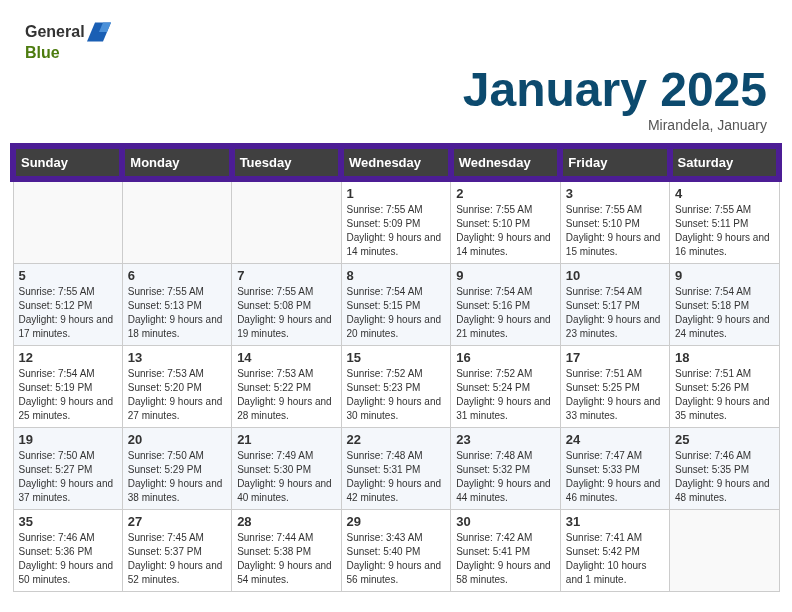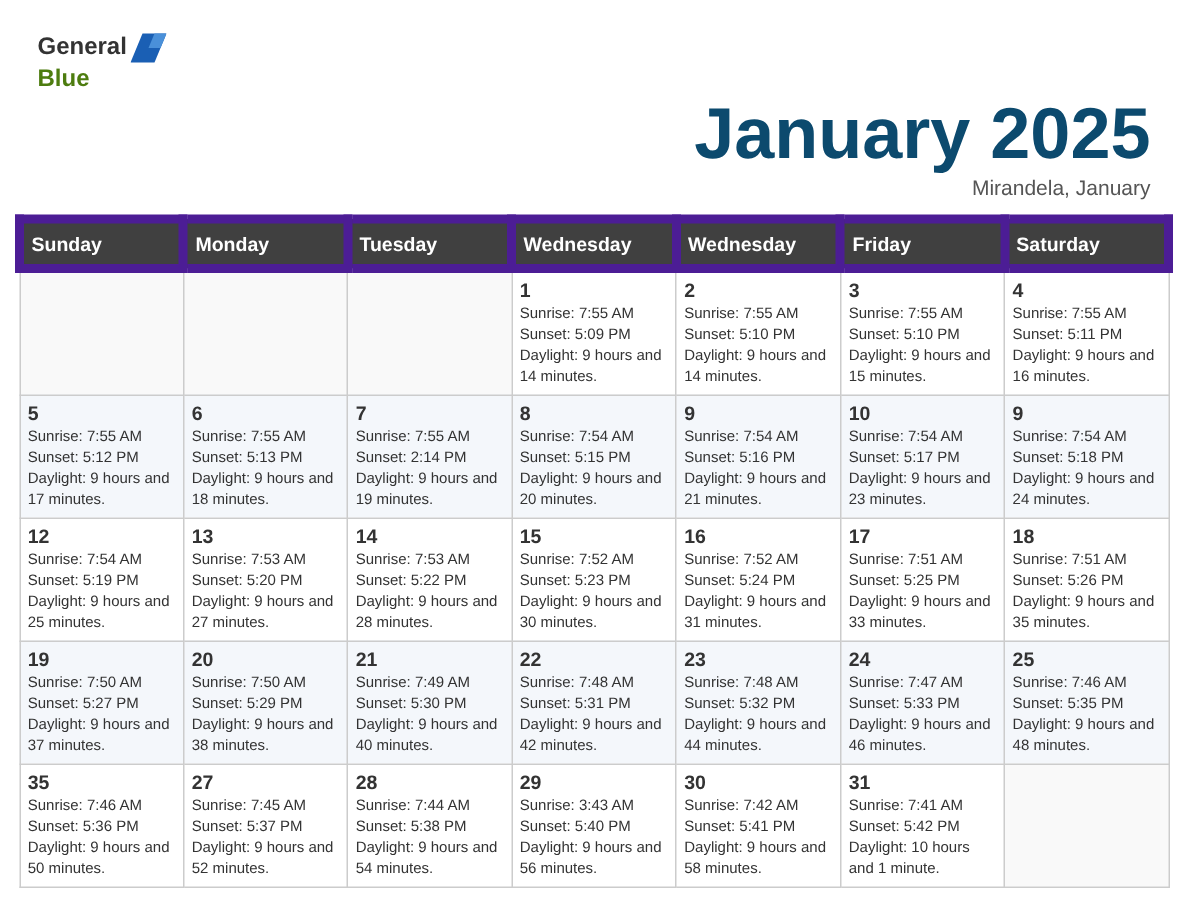--- a/index.html
+++ b/index.html
@@ -165,21 +165,21 @@
         <td>
           <span class="day-number">6</span>
           <div class="day-info">Sunrise: 7:55 AM
 Sunset: 5:13 PM
 Daylight: 9 hours
 and 18 minutes.</div>
         </td>
         <td>
           <span class="day-number">7</span>
           <div class="day-info">Sunrise: 7:55 AM
-Sunset: 2:14 PM
+Sunset: 5:08 PM
 Daylight: 9 hours
 and 19 minutes.</div>
         </td>
         <td>
           <span class="day-number">8</span>
           <div class="day-info">Sunrise: 7:54 AM
 Sunset: 5:15 PM
 Daylight: 9 hours
 and 20 minutes.</div>
         </td>

